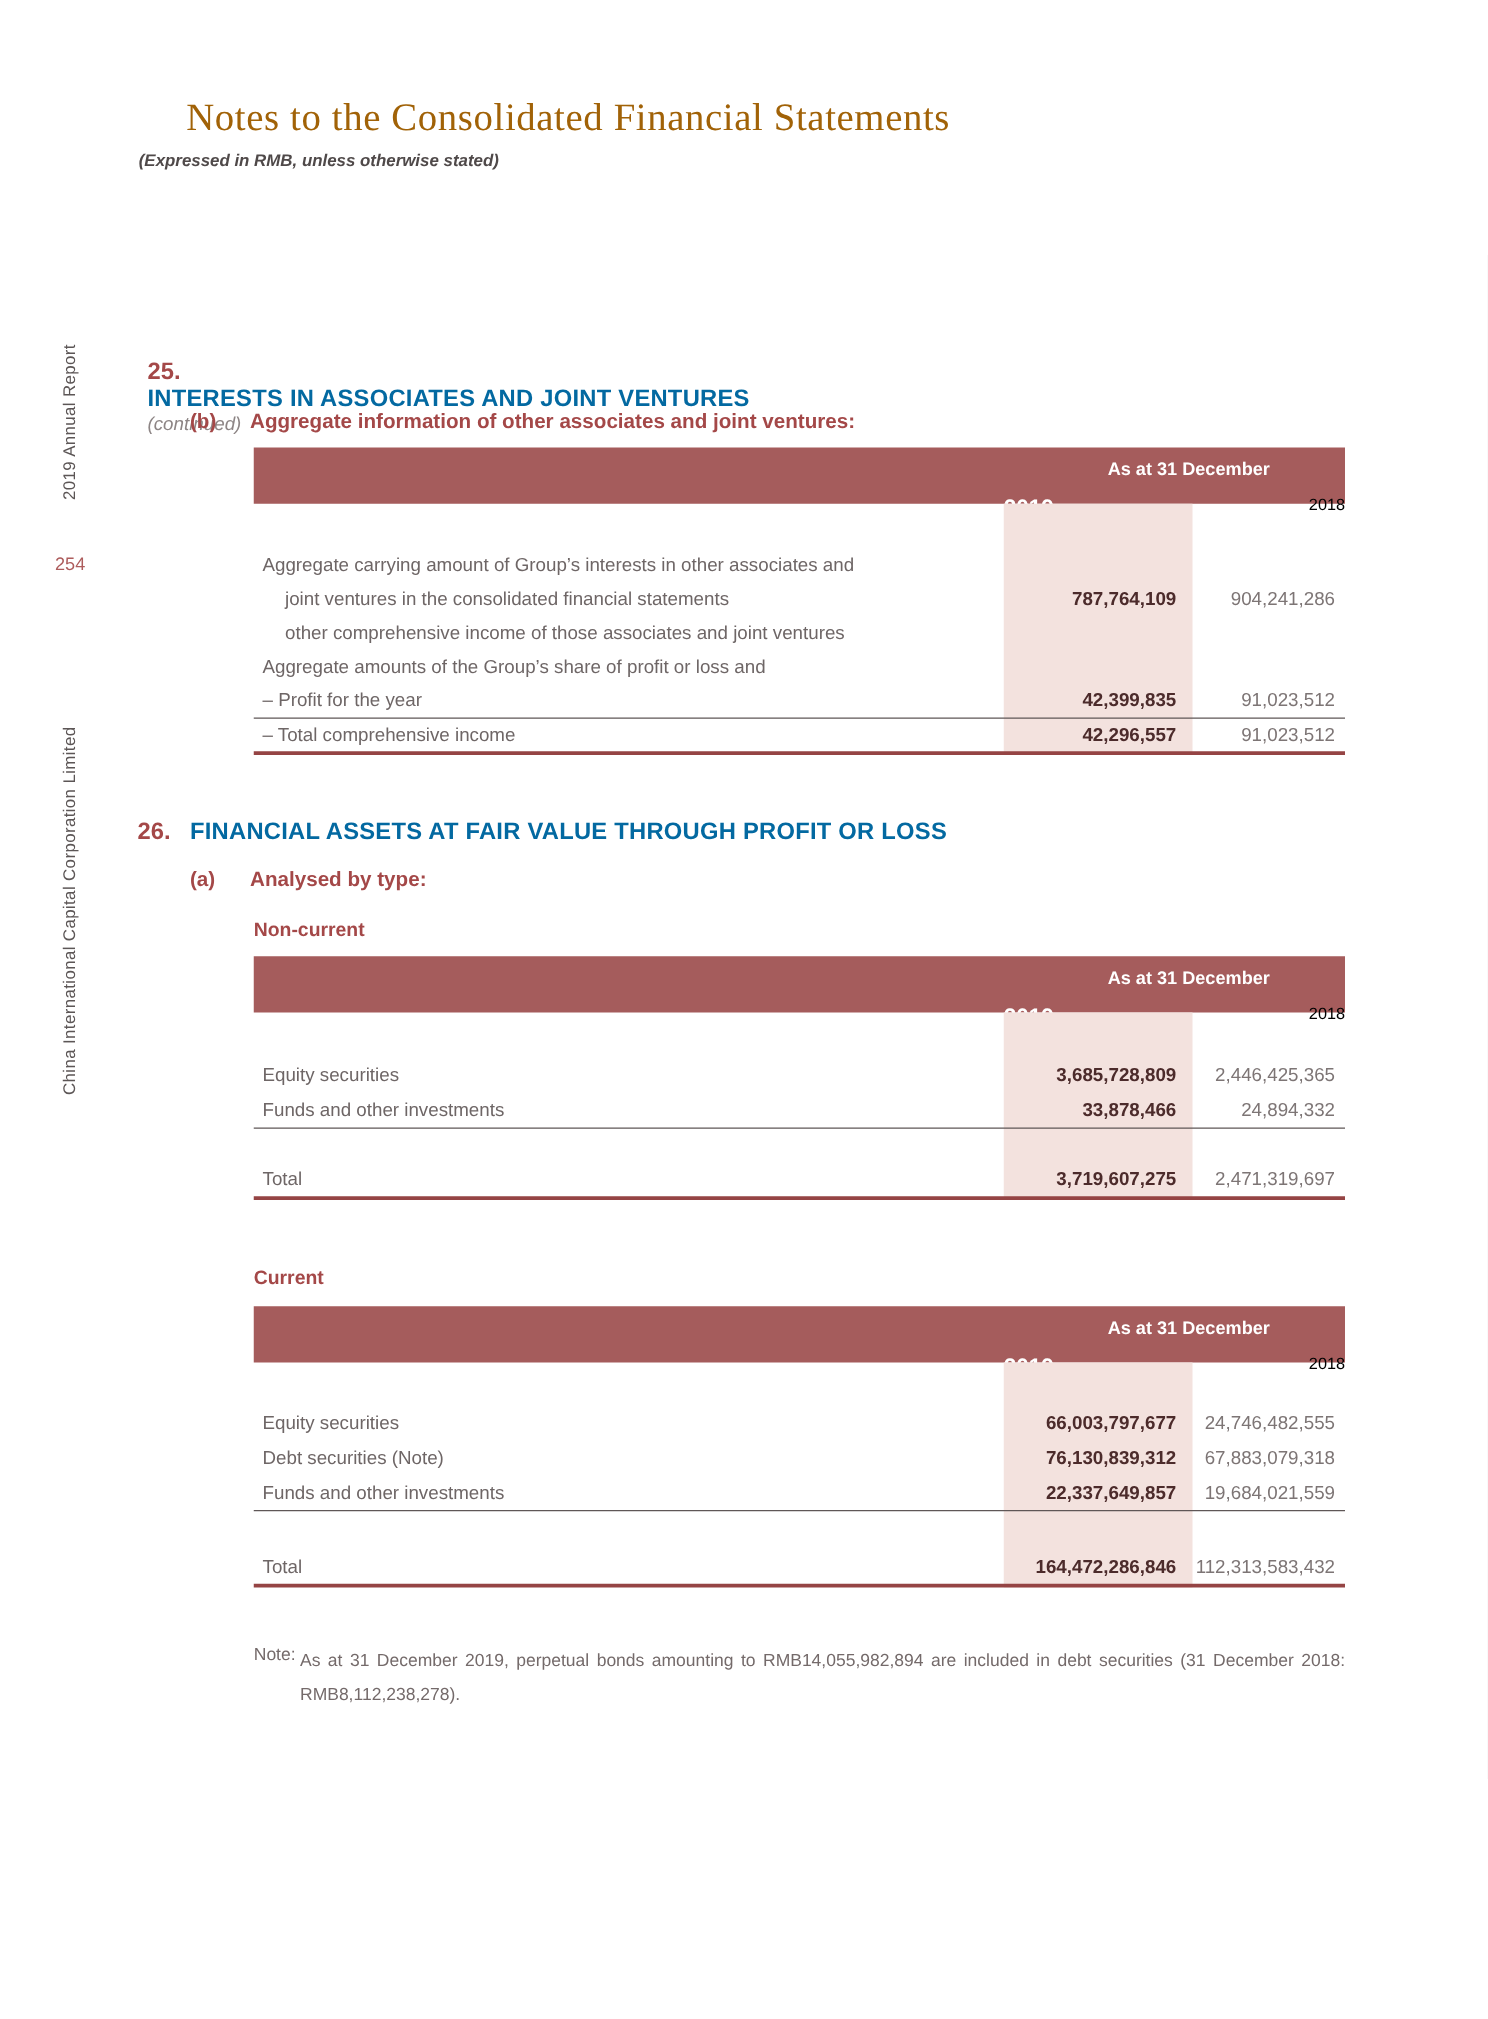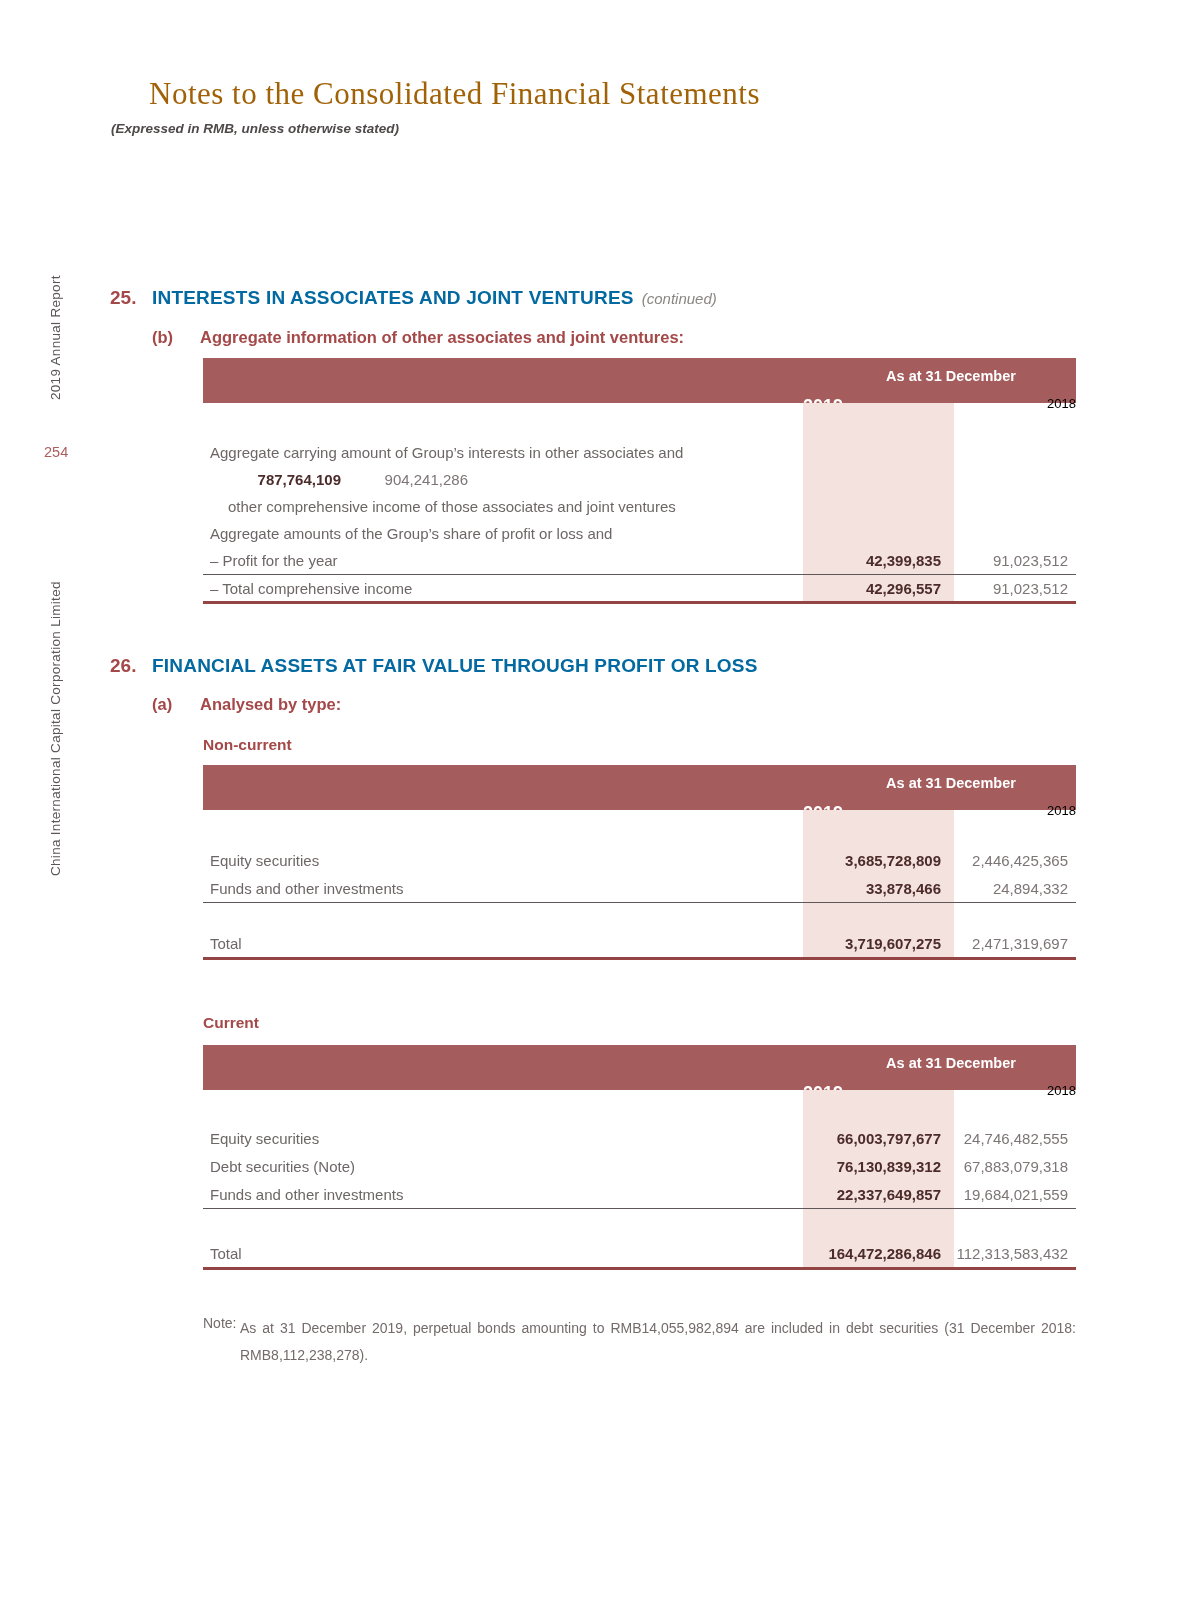--- a/index.html
+++ b/index.html
@@ -82,21 +82,21 @@
 
 <div class="page">
 
   <div class="doc-title">Notes to the Consolidated Financial Statements</div>
   <div class="doc-subtitle">(Expressed in RMB, unless otherwise stated)</div>
 
   <div class="v-text sidebar-top">2019 Annual Report</div>
   <div class="page-number">254</div>
   <div class="v-text sidebar-bottom">China International Capital Corporation Limited</div>
 
-  <div class="sec-heading" style="left:110px; top:287px;">
+  <div class="sec-heading" style="left:110px; top:287px;flex-direction:column;">
     <span class="sec-num">25.</span>
     <span class="sec-title">INTERESTS IN ASSOCIATES AND JOINT VENTURES</span>
     <span class="sec-cont">(continued)</span>
   </div>
   <div class="sub-heading" style="left:152px; top:328px;">
     <span class="sub-label">(b)</span>
     <span class="sub-title">Aggregate information of other associates and joint ventures:</span>
   </div>
 
   <div class="fin-table" style="top:358px;">
@@ -107,20 +107,21 @@
     </div>
     <div class="tbody">
       <div class="pink-col"></div>
       <div class="spacer-lg"></div>
       <div class="trow">
         <span class="tlabel">Aggregate carrying amount of Group’s interests in other associates and</span>
         <span class="v19"></span>
         <span class="v18"></span>
       </div>
       <div class="trow">
+        <span class="tlabel indent">joint ventures in the consolidated financial statements</span>
         <span class="v19">787,764,109</span>
         <span class="v18">904,241,286</span>
       </div>
       <div class="trow">
         <span class="tlabel indent">other comprehensive income of those associates and joint ventures</span>
         <span class="v19"></span>
         <span class="v18"></span>
       </div>
       <div class="trow">
         <span class="tlabel">Aggregate amounts of the Group’s share of profit or loss and</span>

